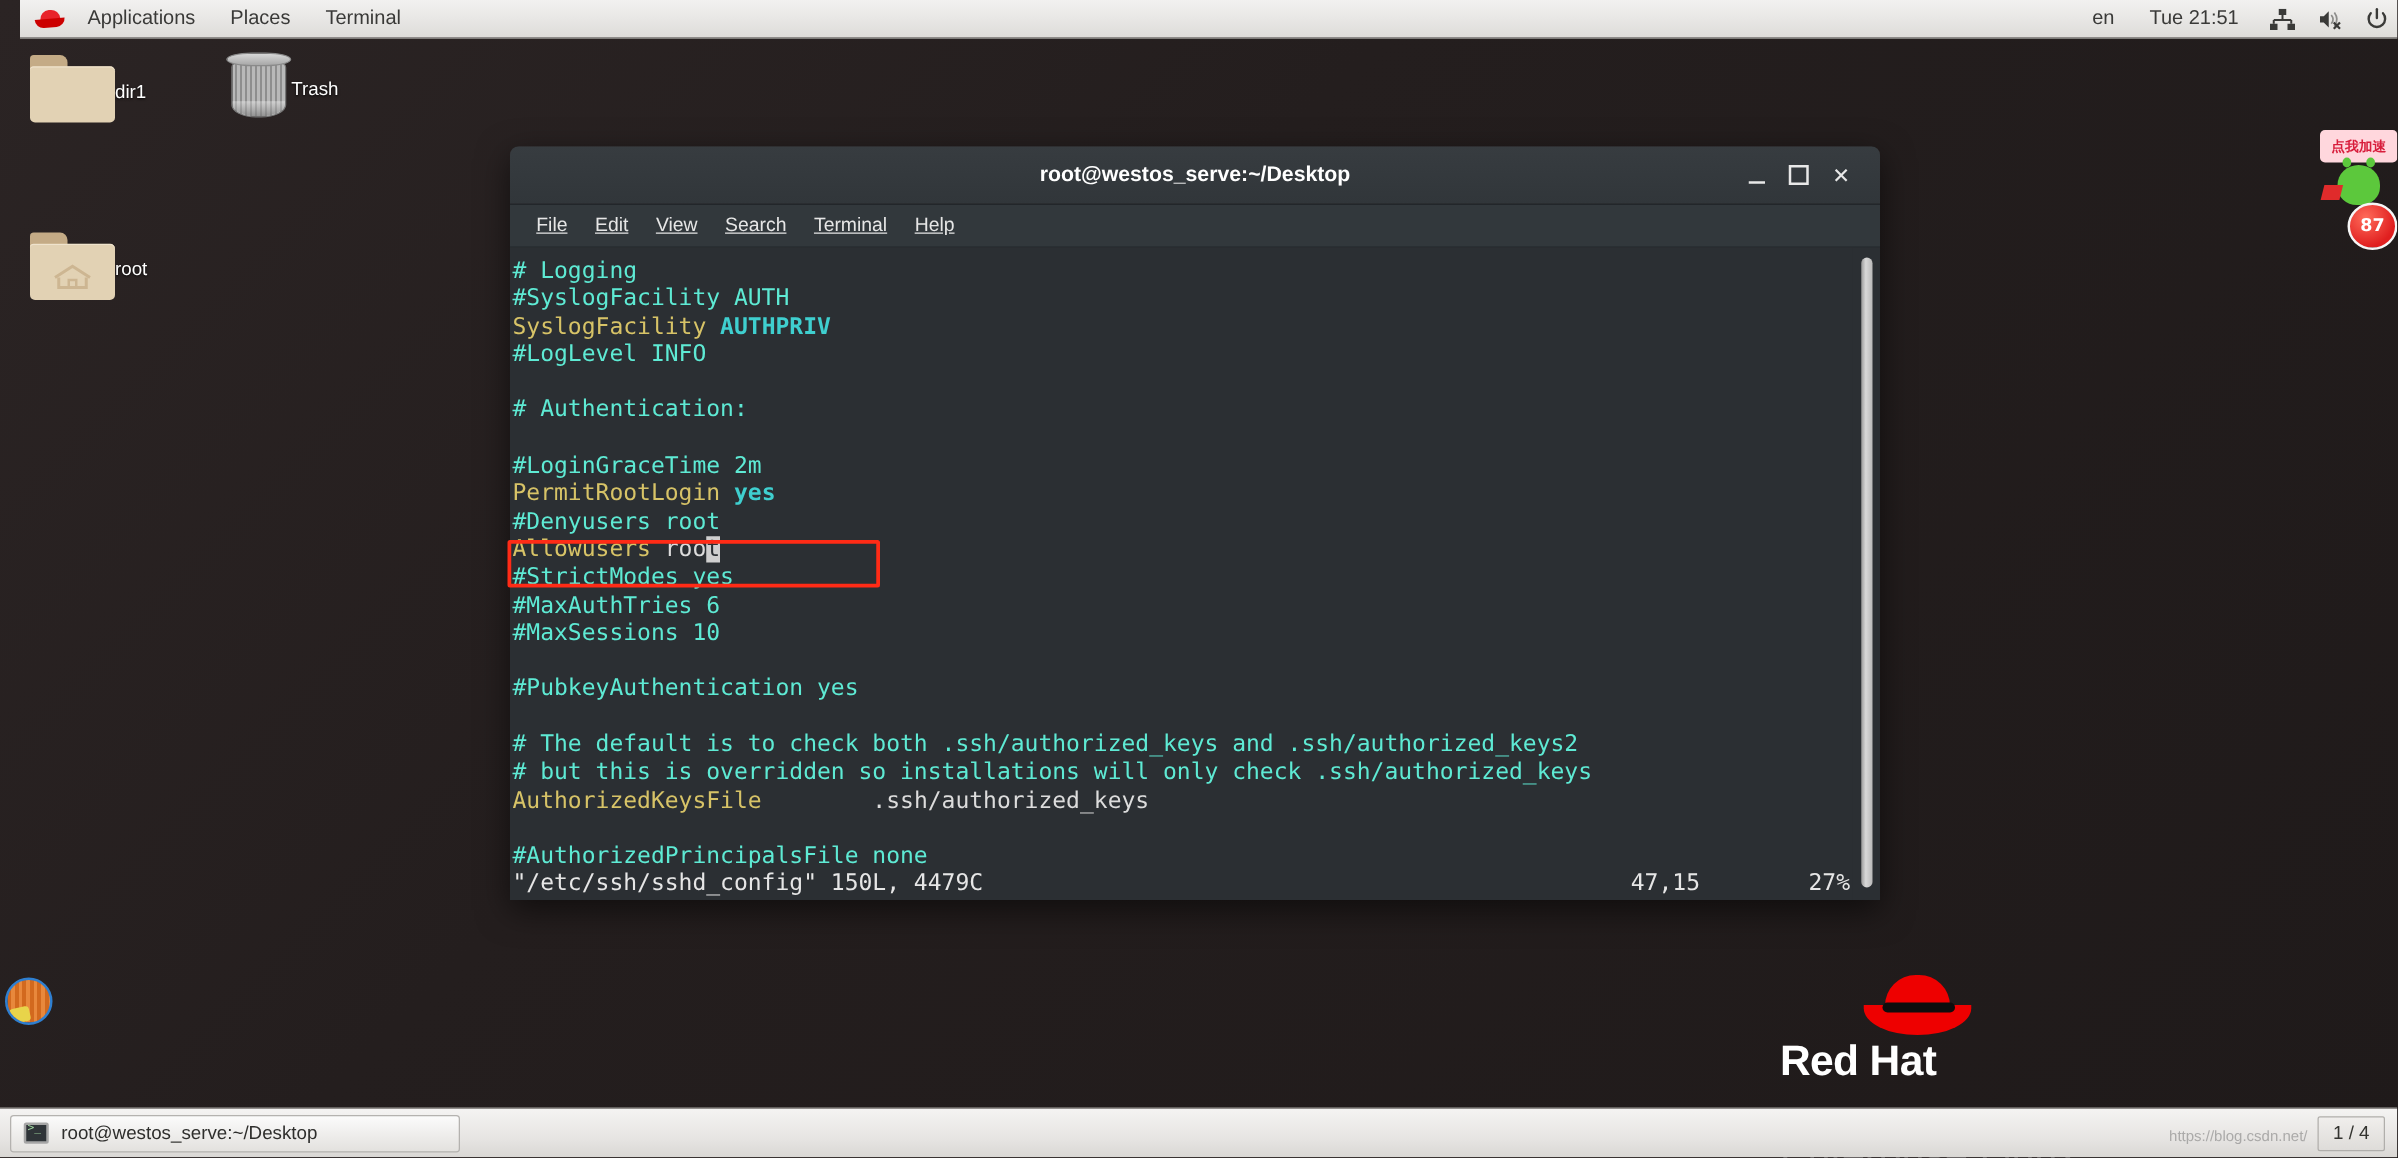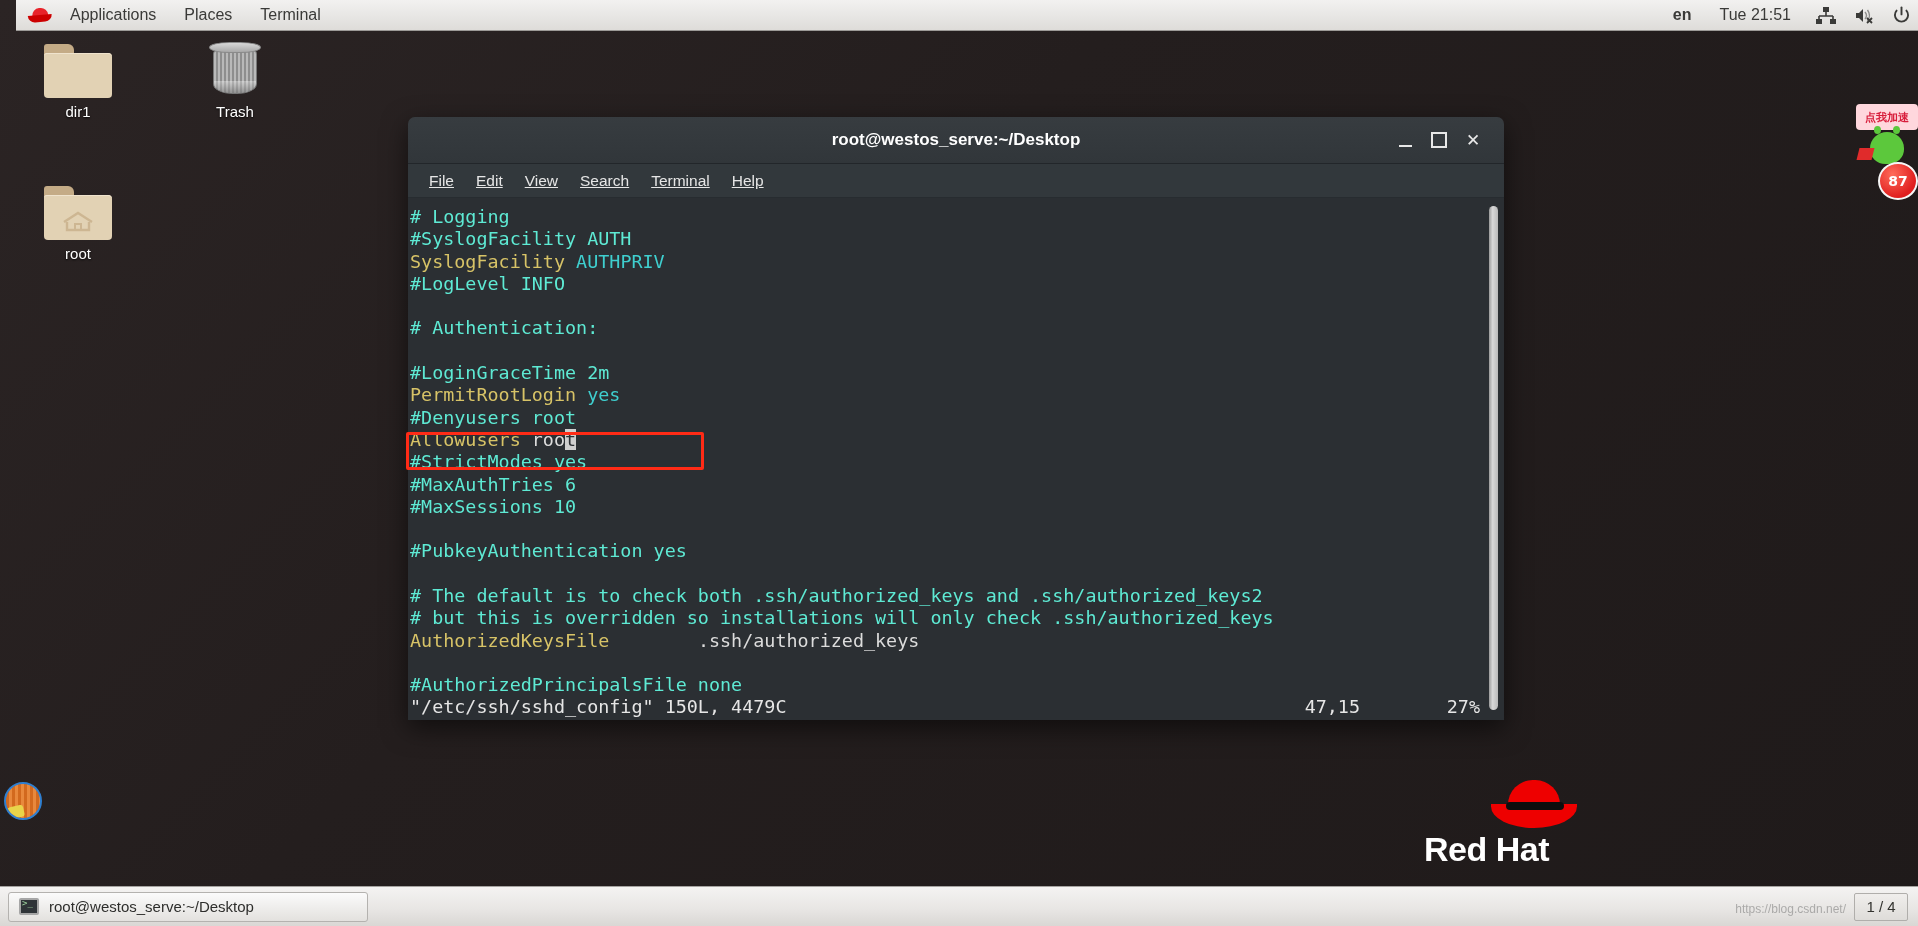--- a/index.html
+++ b/index.html
@@ -42,27 +42,27 @@
     transform: rotate(-5deg);
   }
   .rh-hat::after {
     content:""; position:absolute; left:0px; top:7px;
     width:24px; height:7px; background:#cc0000;
     border-radius: 0 0 12px 12px;
     transform: rotate(-5deg);
   }
   .tray-icon { padding: 0 9px; display: flex; align-items: center; }
   .panel-clock { font-size: 16px; color: #3a3a38; padding: 0 16px; }
-  .panel-lang { font-size: 16px; color: #3a3a38; padding: 0 12px; font-weight: bold; }
+  .panel-lang { font-size: 16px; color: #3a3a38; padding: 0 12px; }
 
   
   .desktop-icon {
     position: absolute;
     width: 108px;
-    display: flex; flex-direction: column; align-items: center;
+    display: flex; flex-direction: row; align-items: center;
     cursor: default;
   }
   .desktop-icon .label {
     margin-top: 5px; font-size: 15px; color: #ffffff;
     text-shadow: 0 1px 2px rgba(0,0,0,0.9);
     text-align: center;
   }
   .folder-ico { position: relative; width: 68px; height: 54px; }
   .folder-ico .tab {
     position: absolute; left: 0; top: 0; width: 30px; height: 12px;
@@ -146,21 +146,21 @@
   #term-text {
     flex: 1; padding: 8px 0 0 0;
     font-family: "DejaVu Sans Mono", "Liberation Mono", monospace;
     font-size: 18.4px; line-height: 22.3px;
     white-space: pre; overflow: hidden;
     position: relative;
   }
   .tline { padding-left: 2px; height: 22.3px; }
   .c-comment { color: #5eead4; }
   .c-key     { color: #d7c367; }
-  .c-val     { color: #3fcfcf; font-weight: normal; }
+  .c-val     { color: #3fcfcf; font-weight: bold; }
   .c-plain   { color: #dcdcdc; }
   .cursor-cell {
     background: #cfcfcf; color: #2b2f33;
   }
   #status-line {
     position: absolute; left: 2px; right: 24px; bottom: 2px;
     font-family: "DejaVu Sans Mono", "Liberation Mono", monospace;
     font-size: 18.4px; line-height: 22.3px;
     color: #e6e6e6; white-space: pre;
     display: flex;

